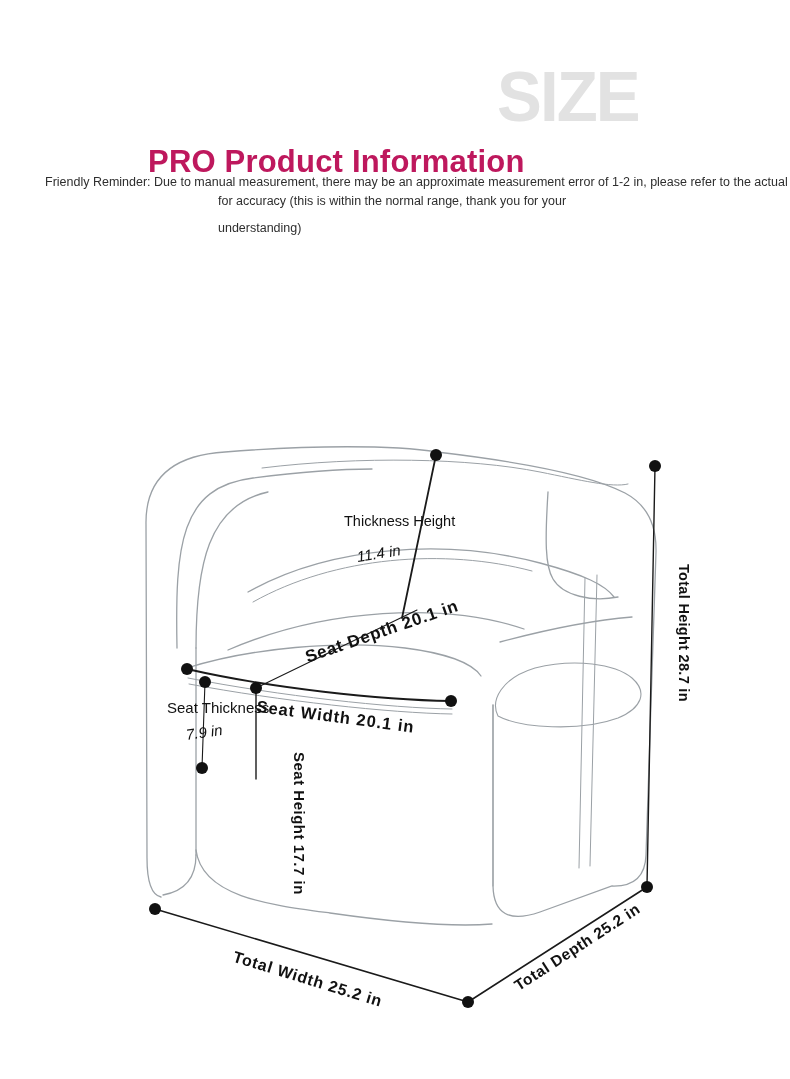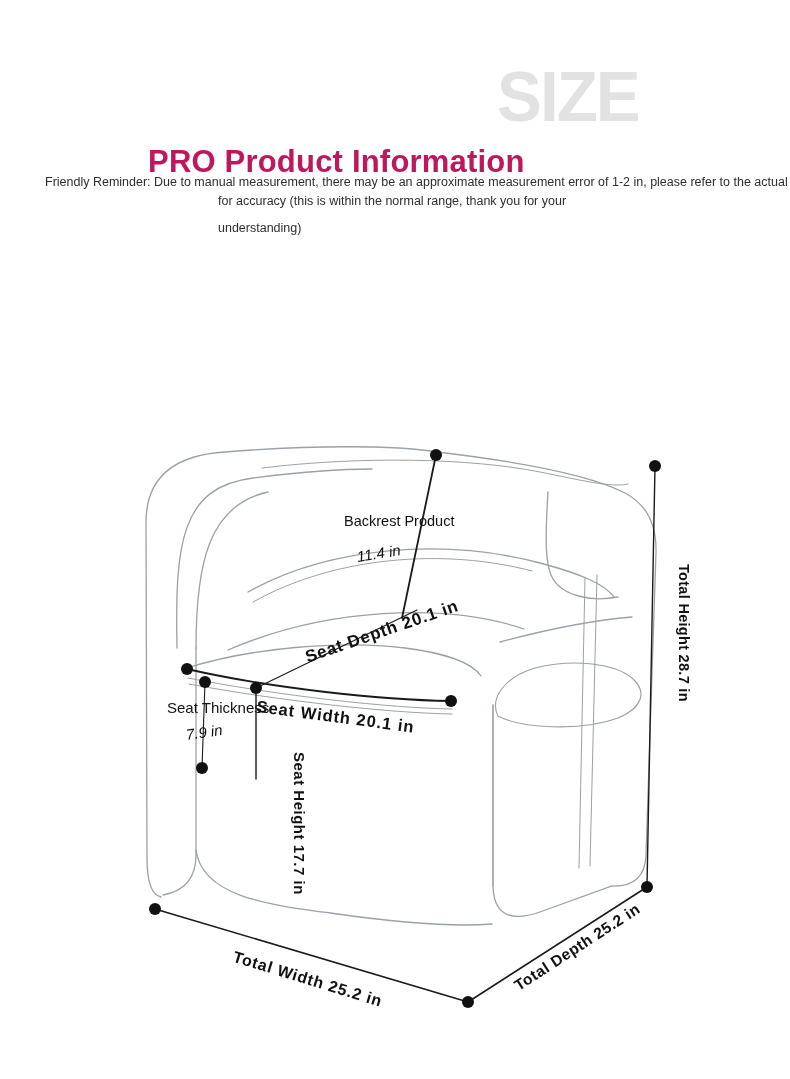--- a/index.html
+++ b/index.html
@@ -80,21 +80,21 @@
     <circle cx="468" cy="1002" r="6"></circle>
   </g>
 </svg>
 
 <div class="abs" id="size-watermark">SIZE</div>
 <div class="abs" id="page-title">PRO Product Information</div>
 <div class="abs reminder" id="reminder-line-1">Friendly Reminder: Due to manual measurement, there may be an approximate measurement error of 1-2 in, please refer to the actual produ</div>
 <div class="abs reminder" id="reminder-line-2">for accuracy (this is within the normal range, thank you for your</div>
 <div class="abs reminder" id="reminder-line-3">understanding)</div>
 
-<div class="abs dim" id="backrest-height-label">Backrest Product</div>
+<div class="abs dim" id="backrest-height-label">Thickness Height</div>
 <div class="abs dim" id="backrest-height-value">11.4 in</div>
 <div class="abs dim" id="seat-depth-label">Seat Depth 20.1 in</div>
 <div class="abs dim" id="seat-width-label">Seat Width 20.1 in</div>
 <div class="abs dim" id="seat-thickness-label">Seat Thickness</div>
 <div class="abs dim" id="seat-thickness-value">7.9 in</div>
 <div class="abs dim" id="seat-height-label">Seat Height 17.7 in</div>
 <div class="abs dim" id="total-height-label">Total Height 28.7 in</div>
 <div class="abs dim" id="total-width-label">Total Width 25.2 in</div>
 <div class="abs dim" id="total-depth-label">Total Depth 25.2 in</div>
 

